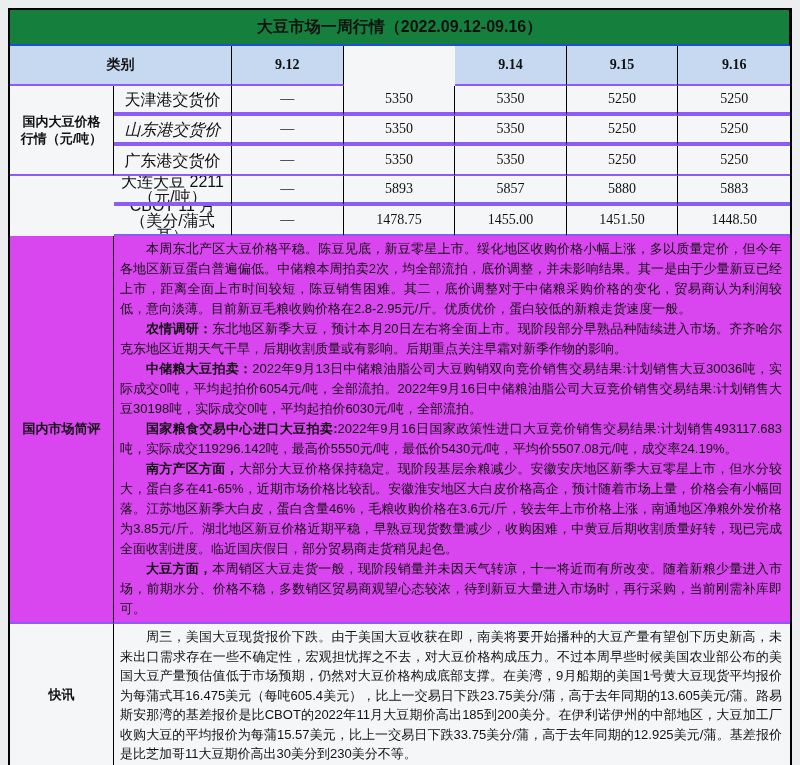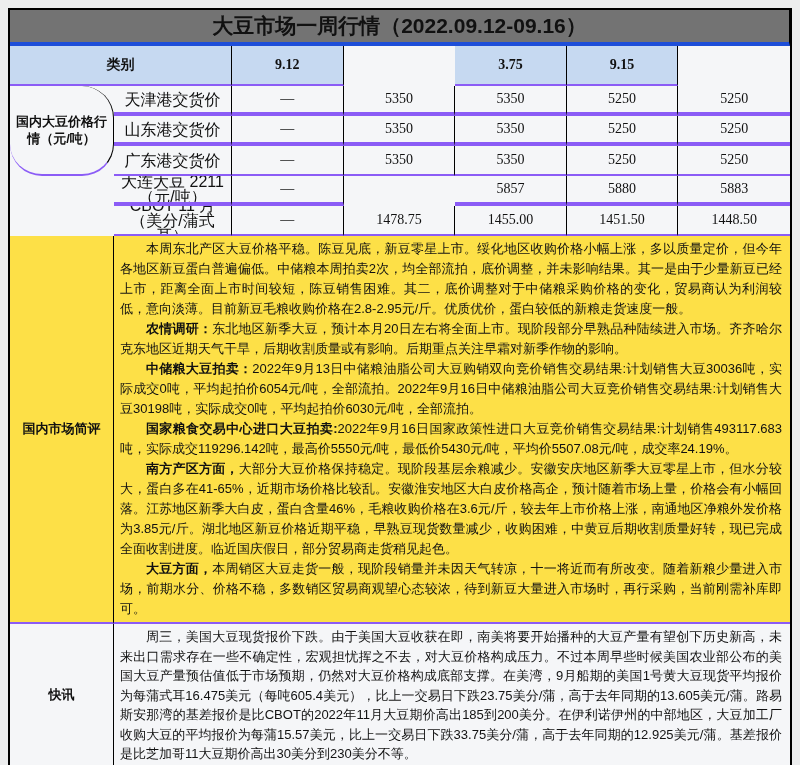--- a/index.html
+++ b/index.html
@@ -23,80 +23,82 @@
     border-bottom:4px solid #8b5cf6;
     display:flex;align-items:center;justify-content:center;
     text-align:center;
     overflow:hidden;
     box-sizing:border-box;
   }
   .lastcol{border-right:none;}
   .thick{border-bottom-width:2px;}
   .titlebar{
     grid-column:1/-1;grid-row:1;
-    background:#737373;
-    font-weight:bold;font-size:21px;
-    border-bottom:4px solid #1d4ed8;
+    background:#15803d;
+    font-weight:bold;font-size:16px;
+    border-bottom:2px solid #1d4ed8;
   }
   .hdr{background:#c6d9f1;font-weight:bold;font-size:14px;}
   .cat{grid-column:1/3;}
-  .glabel{font-weight:bold;font-size:13px;line-height:17px;padding:0 3px;border-radius:32px;}
+  .glabel{font-weight:bold;font-size:13px;line-height:17px;padding:0 9px;}
   .sub{font-size:16px;line-height:15px;white-space:pre-line;padding:0 2px;}
   .num{font-family:"Liberation Serif", serif;font-size:14px;}
   .datecell{font-family:"Liberation Serif", serif;}
   .blockbody{
     display:block;
     text-align:justify;
     font-size:13px;
     padding:3px 8px 3px 6px;
   }
-  .review-bg{background:#fde047;}
+  .review-bg{background:#d946ef;}
   .blockbody p{margin:0;text-indent:2em;line-height:20px;}
   .news p{line-height:19.5px;}
   .vlabel{font-weight:bold;font-size:13px;padding:0 4px;line-height:18px;}
 </style>
 </head>
 <body>
 
 <div class="sheet">
 
   <div class="c titlebar">大豆市场一周行情（2022.09.12-09.16）</div>
 
   <div class="c hdr cat thick" style="grid-row:2;">类别</div>
   <div class="c hdr datecell thick" style="grid-row:2;grid-column:3;">9.12</div>
-  <div class="c hdr datecell thick" style="grid-row:2;grid-column:5;">3.75</div>
+  <div class="c hdr datecell thick" style="grid-row:2;grid-column:5;">9.14</div>
   <div class="c hdr datecell thick" style="grid-row:2;grid-column:6;">9.15</div>
+  <div class="c hdr datecell thick lastcol" style="grid-row:2;grid-column:7;">9.16</div>
 
   <div class="c glabel thick" style="grid-row:3/6;grid-column:1;">国内大豆价格行情（元/吨）</div>
 
   <div class="c sub" style="grid-row:3;grid-column:2;">天津港交货价</div>
   <div class="c num" style="grid-row:3;grid-column:3;">—</div>
   <div class="c num" style="grid-row:3;grid-column:4;">5350</div>
   <div class="c num" style="grid-row:3;grid-column:5;">5350</div>
   <div class="c num" style="grid-row:3;grid-column:6;">5250</div>
   <div class="c num lastcol" style="grid-row:3;grid-column:7;">5250</div>
 
-  <div class="c sub" style="grid-row:4;grid-column:2;">山东港交货价</div>
+  <div class="c sub" style="grid-row:4;grid-column:2;font-style:italic;">山东港交货价</div>
   <div class="c num" style="grid-row:4;grid-column:3;">—</div>
   <div class="c num" style="grid-row:4;grid-column:4;">5350</div>
   <div class="c num" style="grid-row:4;grid-column:5;">5350</div>
   <div class="c num" style="grid-row:4;grid-column:6;">5250</div>
   <div class="c num lastcol" style="grid-row:4;grid-column:7;">5250</div>
 
   <div class="c sub thick" style="grid-row:5;grid-column:2;">广东港交货价</div>
   <div class="c num thick" style="grid-row:5;grid-column:3;">—</div>
   <div class="c num thick" style="grid-row:5;grid-column:4;">5350</div>
   <div class="c num thick" style="grid-row:5;grid-column:5;">5350</div>
   <div class="c num thick" style="grid-row:5;grid-column:6;">5250</div>
   <div class="c num thick lastcol" style="grid-row:5;grid-column:7;">5250</div>
 
 
   <div class="c sub" style="grid-row:6;grid-column:2;">大连大豆 2211
 （元/吨）</div>
   <div class="c num" style="grid-row:6;grid-column:3;">—</div>
+  <div class="c num" style="grid-row:6;grid-column:4;">5893</div>
   <div class="c num" style="grid-row:6;grid-column:5;">5857</div>
   <div class="c num" style="grid-row:6;grid-column:6;">5880</div>
   <div class="c num lastcol" style="grid-row:6;grid-column:7;">5883</div>
 
   <div class="c sub thick" style="grid-row:7;grid-column:2;">CBOT 11 月
 （美分/蒲式耳）</div>
   <div class="c num thick" style="grid-row:7;grid-column:3;">—</div>
   <div class="c num thick" style="grid-row:7;grid-column:4;">1478.75</div>
   <div class="c num thick" style="grid-row:7;grid-column:5;">1455.00</div>
   <div class="c num thick" style="grid-row:7;grid-column:6;">1451.50</div>

